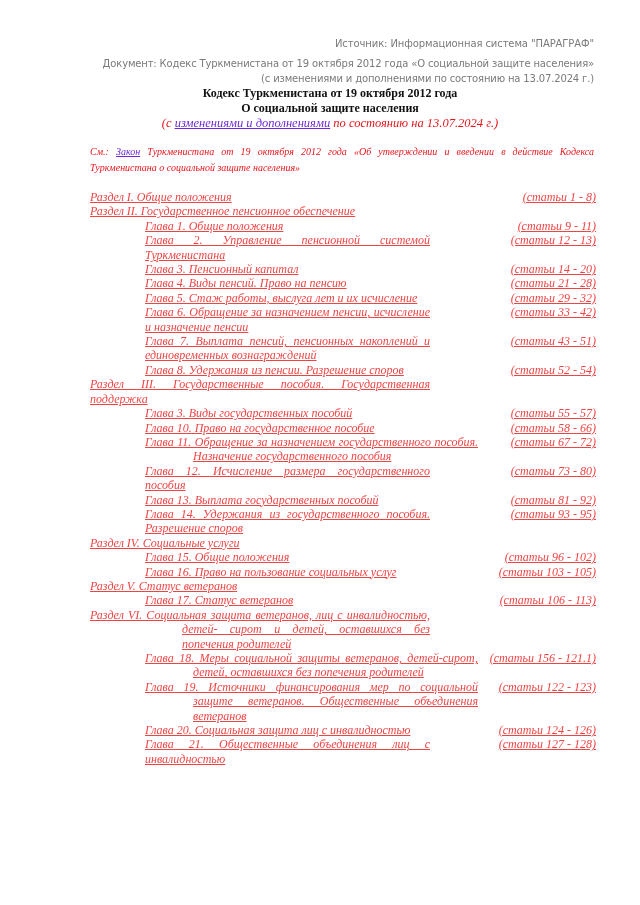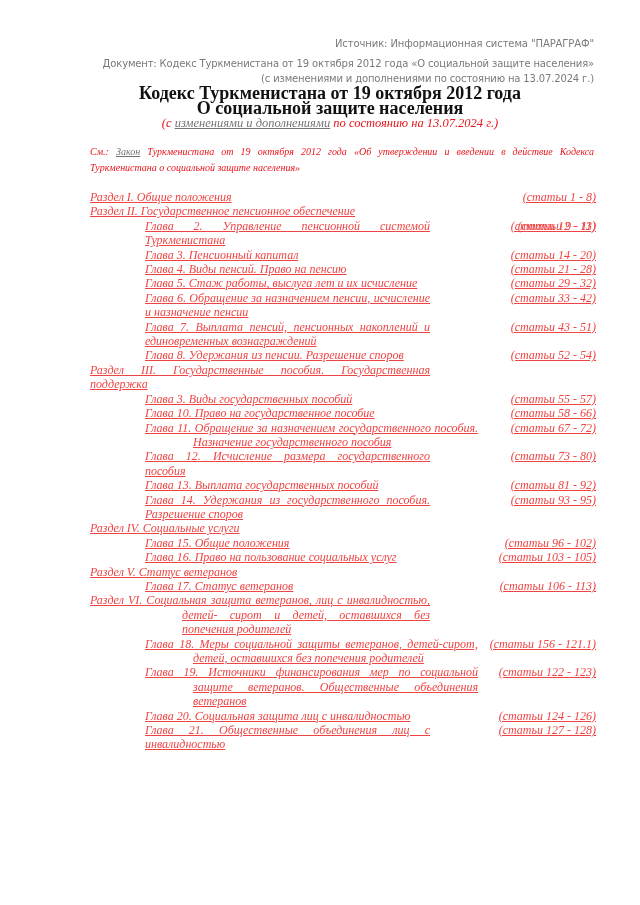--- a/index.html
+++ b/index.html
@@ -10,29 +10,29 @@
     font-family: "DejaVu Sans", sans-serif; font-size: 10px; color: #7a7a7a;
     text-align: right; white-space: nowrap; letter-spacing: -0.1px;
   }
   .doc-line {
     position: absolute; right: 46px; top: 56px; width: 500px;
     font-family: "DejaVu Sans", sans-serif; font-size: 10px; color: #7a7a7a;
     text-align: right; line-height: 15px; letter-spacing: -0.15px;
   }
   .title {
     position: absolute; left: 80px; width: 500px; top: 86px;
-    font-family: "Liberation Serif", serif; font-weight: bold; font-size: 18px;
+    font-family: "Liberation Serif", serif; font-weight: bold; font-size: 12px;
     color: #111; text-align: center; line-height: 15px;
   }
   .amend {
     position: absolute; left: 80px; width: 500px; top: 116px;
     font-family: "Liberation Serif", serif; font-style: italic; font-size: 12.5px;
     color: #e8141a; text-align: center; line-height: 15px;
   }
-  a.lnk { color: #737373; text-decoration: underline; }
+  a.lnk { color: #6d28d9; text-decoration: underline; }
   .see {
     position: absolute; left: 90px; width: 504px; top: 144px;
     font-family: "Liberation Serif", serif; font-style: italic; font-size: 10px;
     color: #e8141a; text-align: justify; line-height: 16px; text-align-last: left;
   }
   .toc {
     position: absolute; left: 90px; top: 190px; width: 506px;
     font-family: "Liberation Serif", serif; font-style: italic; font-size: 12px;
     line-height: 14.4px; color: #ef4444;
   }
@@ -62,20 +62,21 @@
 
   <div class="toc" id="toc">
       <div class="row section">
         <span class="t">Раздел I. Общие положения</span>
         <span class="a">(статьи 1 - 8)</span>
       </div>
       <div class="row section">
         <span class="t">Раздел II. Государственное пенсионное обеспечение</span>
       </div>
       <div class="row chapter">
+        <span class="t">Глава 1. Общие положения</span>
         <span class="a">(статьи 9 - 11)</span>
       </div>
       <div class="row chapter">
         <span class="t">Глава 2. Управление пенсионной системой Туркменистана</span>
         <span class="a">(статьи 12 - 13)</span>
       </div>
       <div class="row chapter">
         <span class="t">Глава 3. Пенсионный капитал</span>
         <span class="a">(статьи 14 - 20)</span>
       </div>

